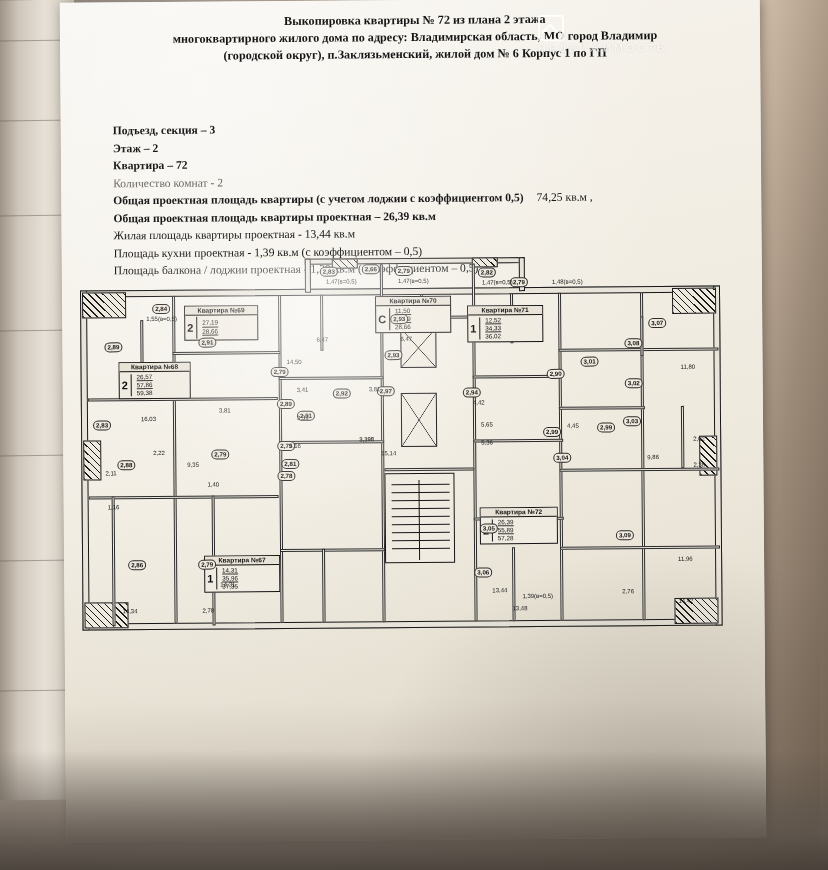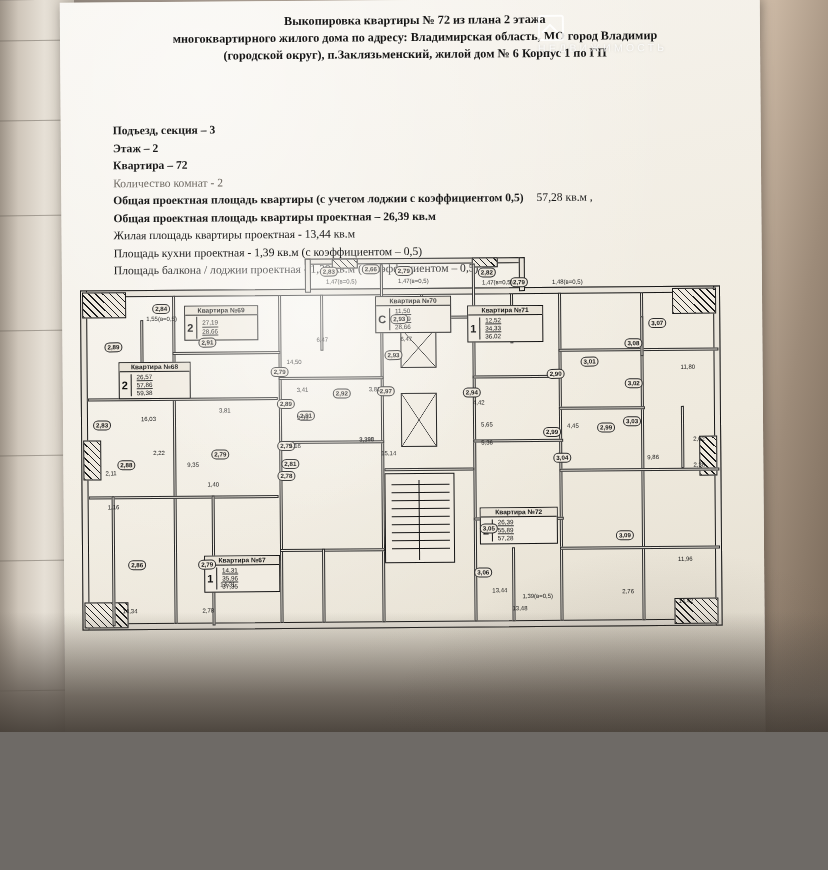--- a/index.html
+++ b/index.html
@@ -9,21 +9,21 @@
   }
   body {
     width: 828px;
     height: 870px;
     overflow: hidden;
     font-family: "Liberation Serif", serif;
   }
   #root {
     position: relative;
     width: 828px;
-    height: 732px;
+    height: 870px;
     background: linear-gradient(105deg, #8a8179 0%, #b4a79b 18%, #cdbfb1 40%, #bdae9f 70%, #8b7f72 100%);
     overflow: hidden;
   }
   
   .bg-right {
     position: absolute;
     right: 0; top: 0;
     width: 150px; height: 870px;
     background: linear-gradient(100deg, #b9ab9c 0%, #cdbaa6 30%, #9d8b79 60%, #6b5c4d 100%);
   }
@@ -290,21 +290,21 @@
       <div class="l2">(городской округ), п.Заклязьменский, жилой дом № 6 Корпус 1 по ГП</div>
     </div>
 
     <div class="params">
       <div class="row b">Подъезд, секция – 3</div>
       <div class="row b">Этаж – 2</div>
       <div class="row b">Квартира – 72</div>
       <div class="row faint">Количество комнат - 2</div>
       <div class="row">
         <span class="b">Общая проектная площадь квартиры (с учетом лоджии с коэффициентом 0,5)</span>
-        <span class="area-right" style="margin-left:10px">57,28 кв.м ,</span>
+        <span class="area-right" style="margin-left:10px">74,25 кв.м ,</span>
       </div>
       <div class="row b">Общая проектная площадь квартиры проектная – 26,39 кв.м</div>
       <div class="row">Жилая площадь квартиры проектная  -  13,44 кв.м</div>
       <div class="row">Площадь кухни проектная  -  1,39 кв.м (с коэффициентом – 0,5)</div>
       <div class="row">Площадь балкона / лоджии проектная - 1,39 кв.м (с коэффициентом – 0,5)</div>
     </div>
 
     <div class="wm">
       <div class="wm-main">
         <span class="wm-logo"></span>

